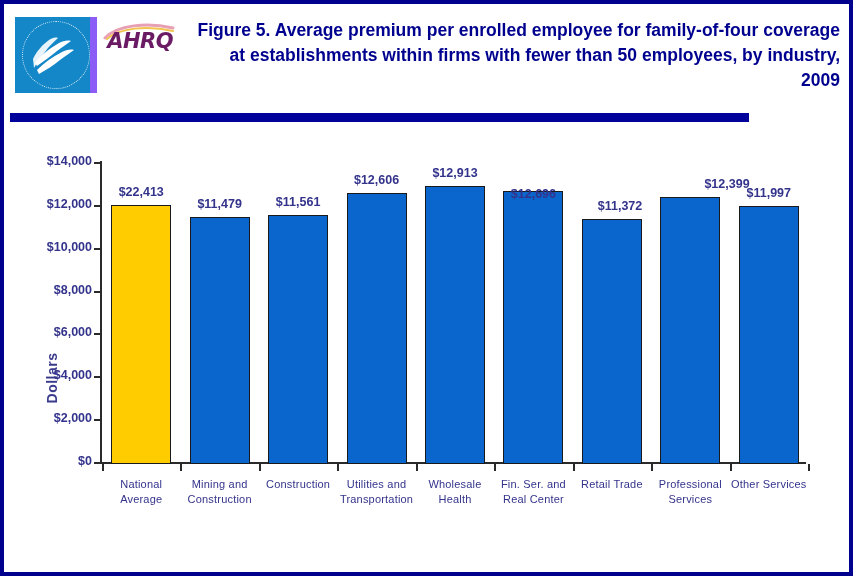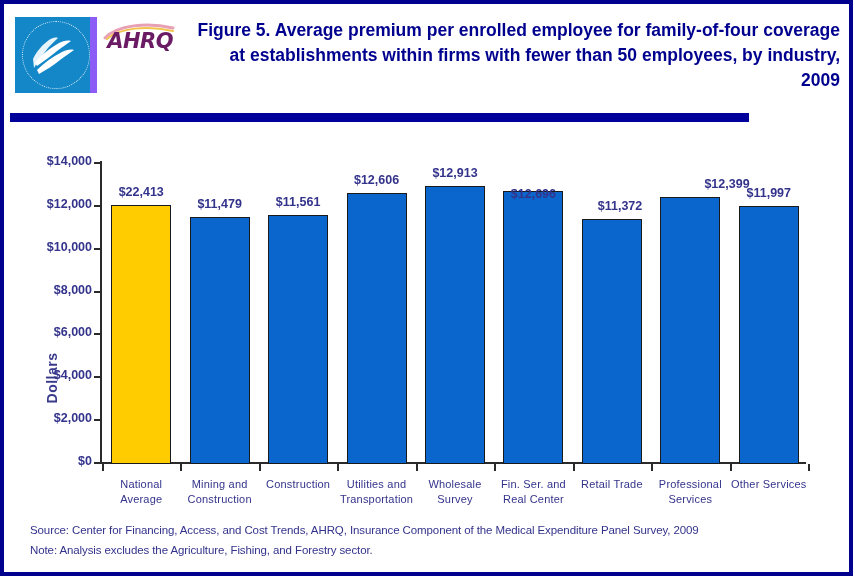--- a/index.html
+++ b/index.html
@@ -296,21 +296,21 @@
         <div class="bar" title="Utilities and Transportation: $12,606" style="left: 342.556px; top: 64.8714px; width: 60px; height: 271.129px; background: rgb(10, 102, 204);"></div>
         <div class="bar-value" style="left: 327.556px; top: 44.8714px; width: 90px;">$12,606</div>
         <div class="cat-label" style="left: 320.556px; top: 349px; width: 104px;">
           <div>Utilities and</div>
           <div>Transportation</div>
         </div>
         <div class="bar" title="Wholesale Trade: $12,913" style="left: 421px; top: 58.2929px; width: 60px; height: 277.707px; background: rgb(10, 102, 204);"></div>
         <div class="bar-value" style="left: 406px; top: 38.2929px; width: 90px;">$12,913</div>
         <div class="cat-label" style="left: 399px; top: 349px; width: 104px;">
           <div>Wholesale</div>
-          <div>Survey</div>
+          <div>Health</div>
         </div>
         <div class="bar" title="Fin. Ser. and Real Estate: $12,696" style="left: 499.444px; top: 62.9429px; width: 60px; height: 273.057px; background: rgb(10, 102, 204);"></div>
         <div class="bar-value" style="left: 484.444px; top: 59px; width: 90px;">$12,696</div>
         <div class="cat-label" style="left: 477.444px; top: 349px; width: 104px;">
           <div>Fin. Ser. and</div>
           <div>Real Center</div>
         </div>
         <div class="bar" title="Retail Trade: $11,372" style="left: 577.889px; top: 91.3143px; width: 60px; height: 244.686px; background: rgb(10, 102, 204);"></div>
         <div class="bar-value" style="left: 571px; top: 71.3143px; width: 90px;">$11,372</div>
         <div class="cat-label" style="left: 555.889px; top: 349px; width: 104px;">
@@ -341,18 +341,14 @@
       <div class="x-tick" style="left: 254.889px;"></div>
       <div class="x-tick" style="left: 333.333px;"></div>
       <div class="x-tick" style="left: 411.778px;"></div>
       <div class="x-tick" style="left: 490.222px;"></div>
       <div class="x-tick" style="left: 568.667px;"></div>
       <div class="x-tick" style="left: 647.111px;"></div>
       <div class="x-tick" style="left: 725.556px;"></div>
       <div class="x-tick" style="left: 804px;"></div>
     </div>
 
-  <div id="footer">
-    <div class="footnote" style="top:4px;">Source: Center for Financing, Access, and Cost Trends, AHRQ, Insurance Component of the Medical Expenditure Panel Survey, 2009</div>
-    <div class="footnote" style="top:24px;">Note: Analysis excludes the Agriculture, Fishing, and Forestry sector.</div>
-  </div>
 
 </div>
 
 </body></html>

